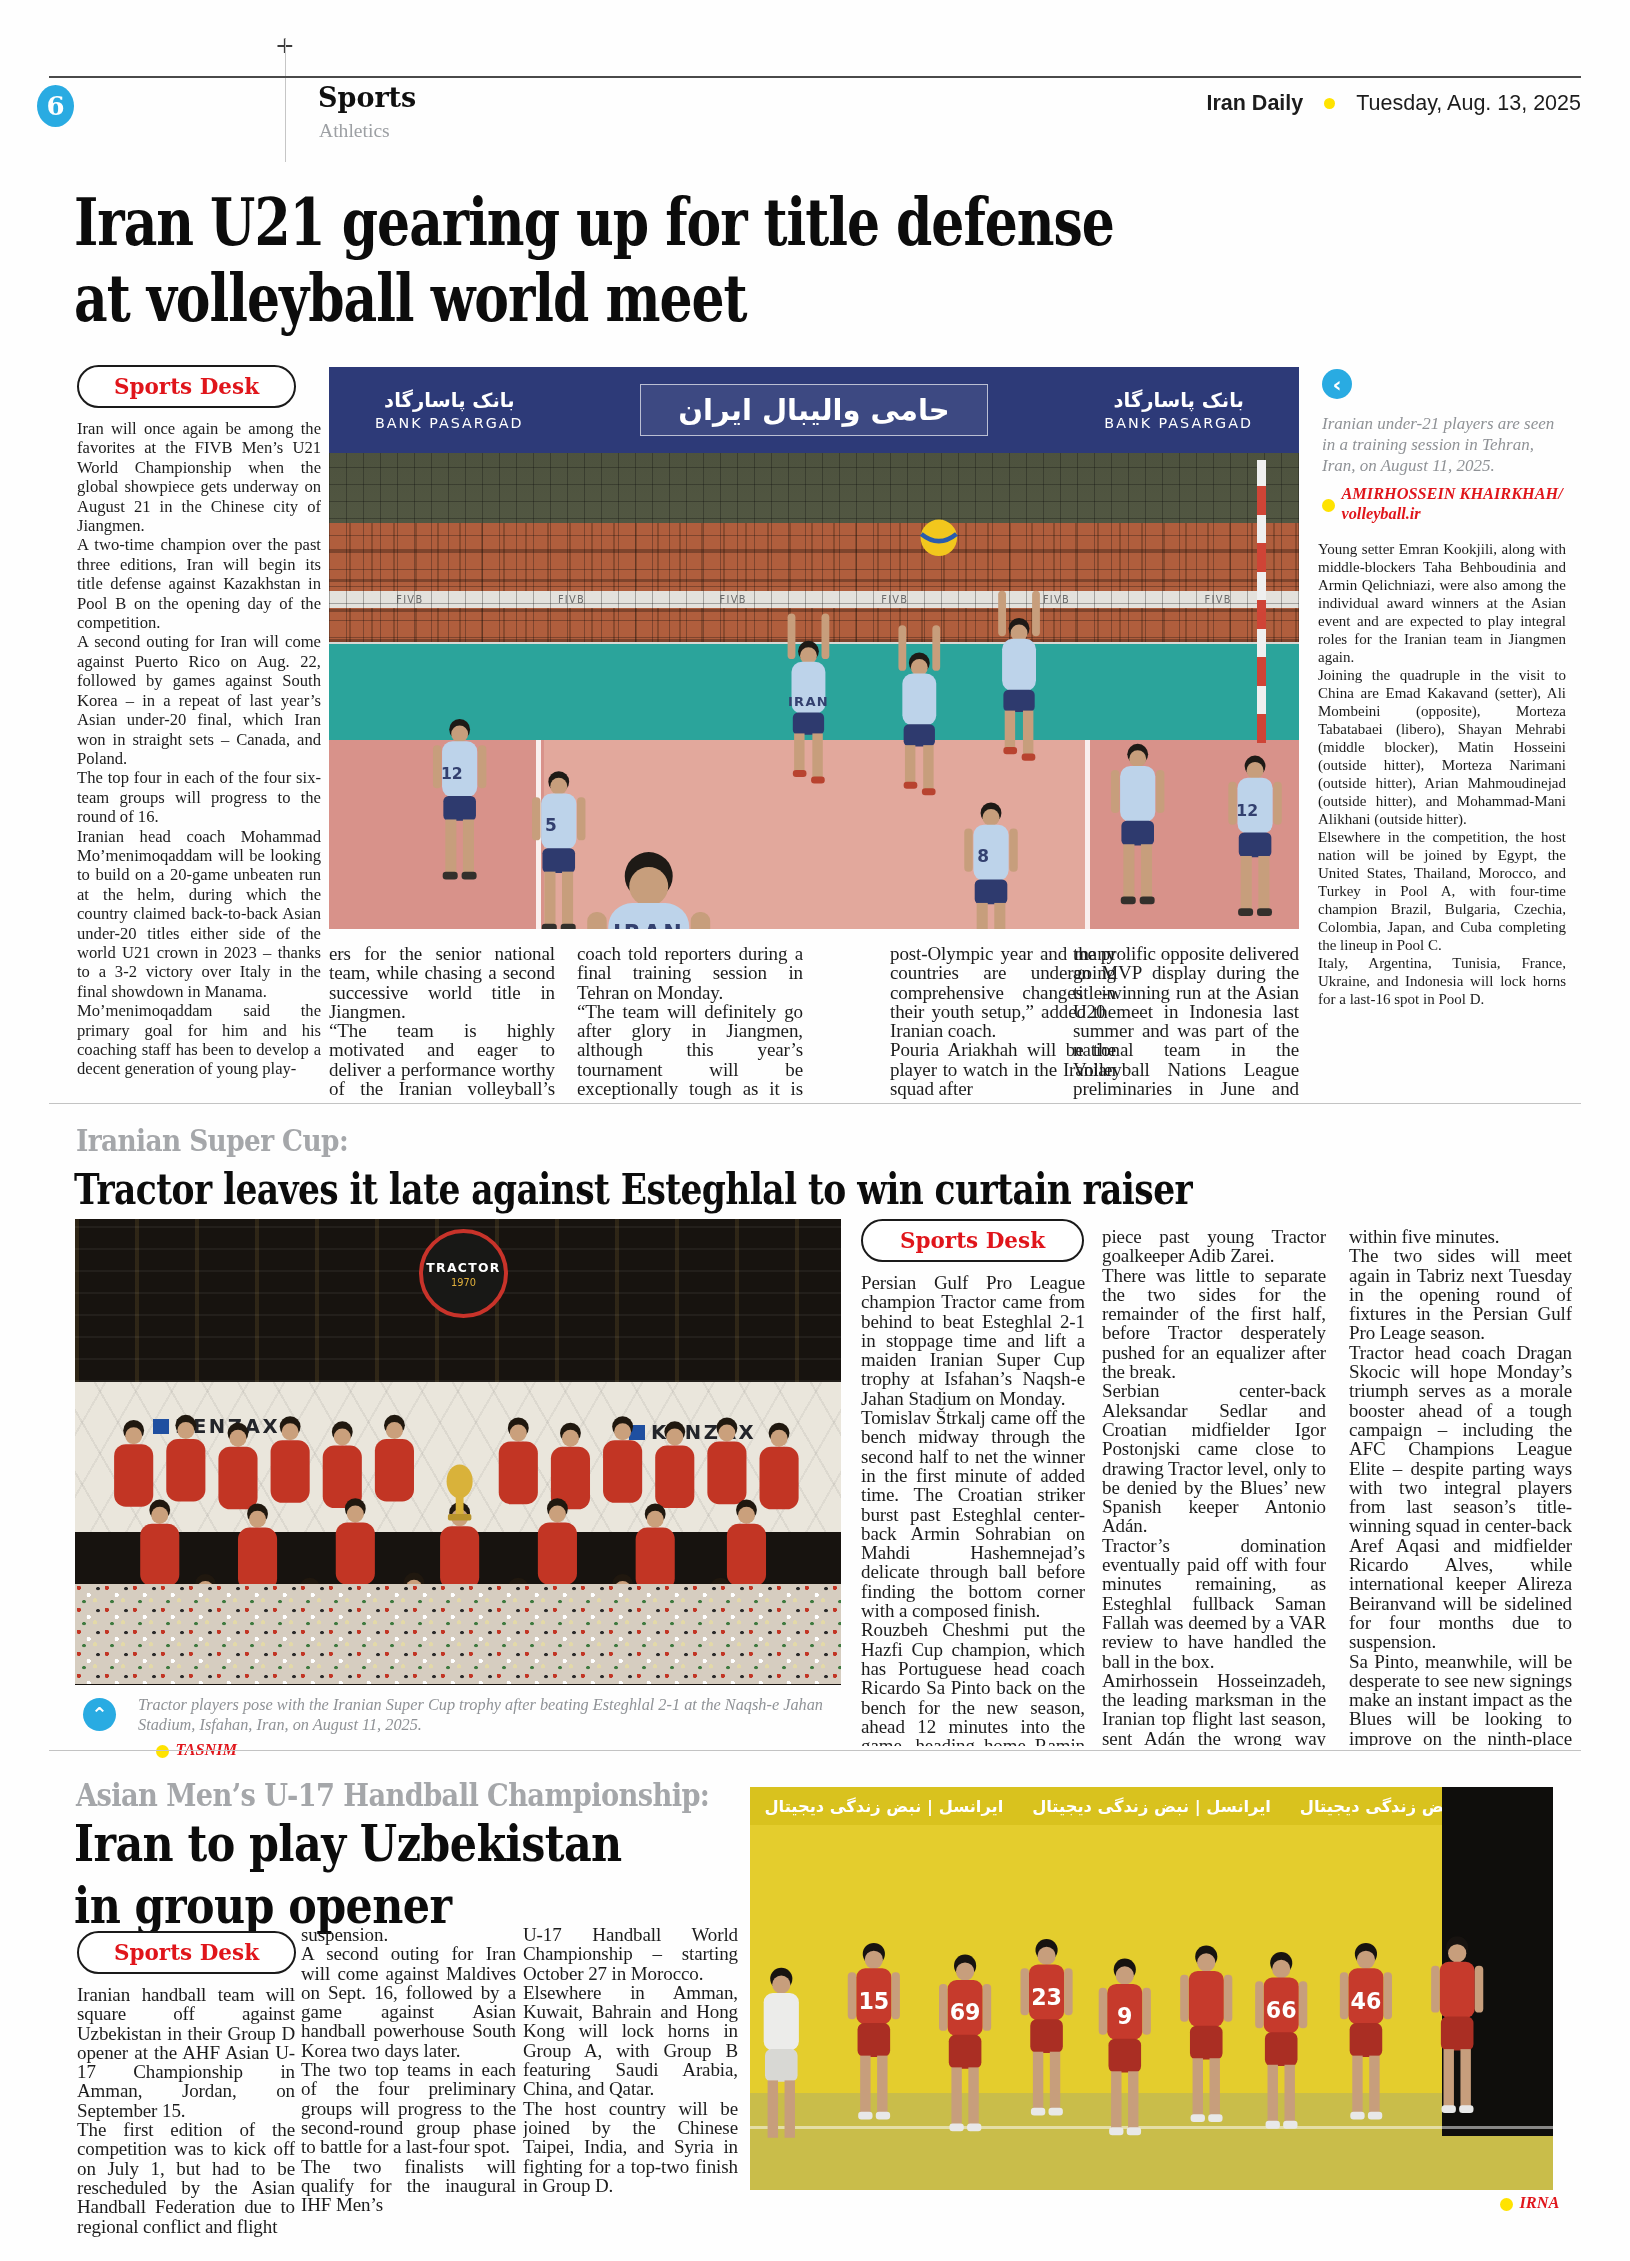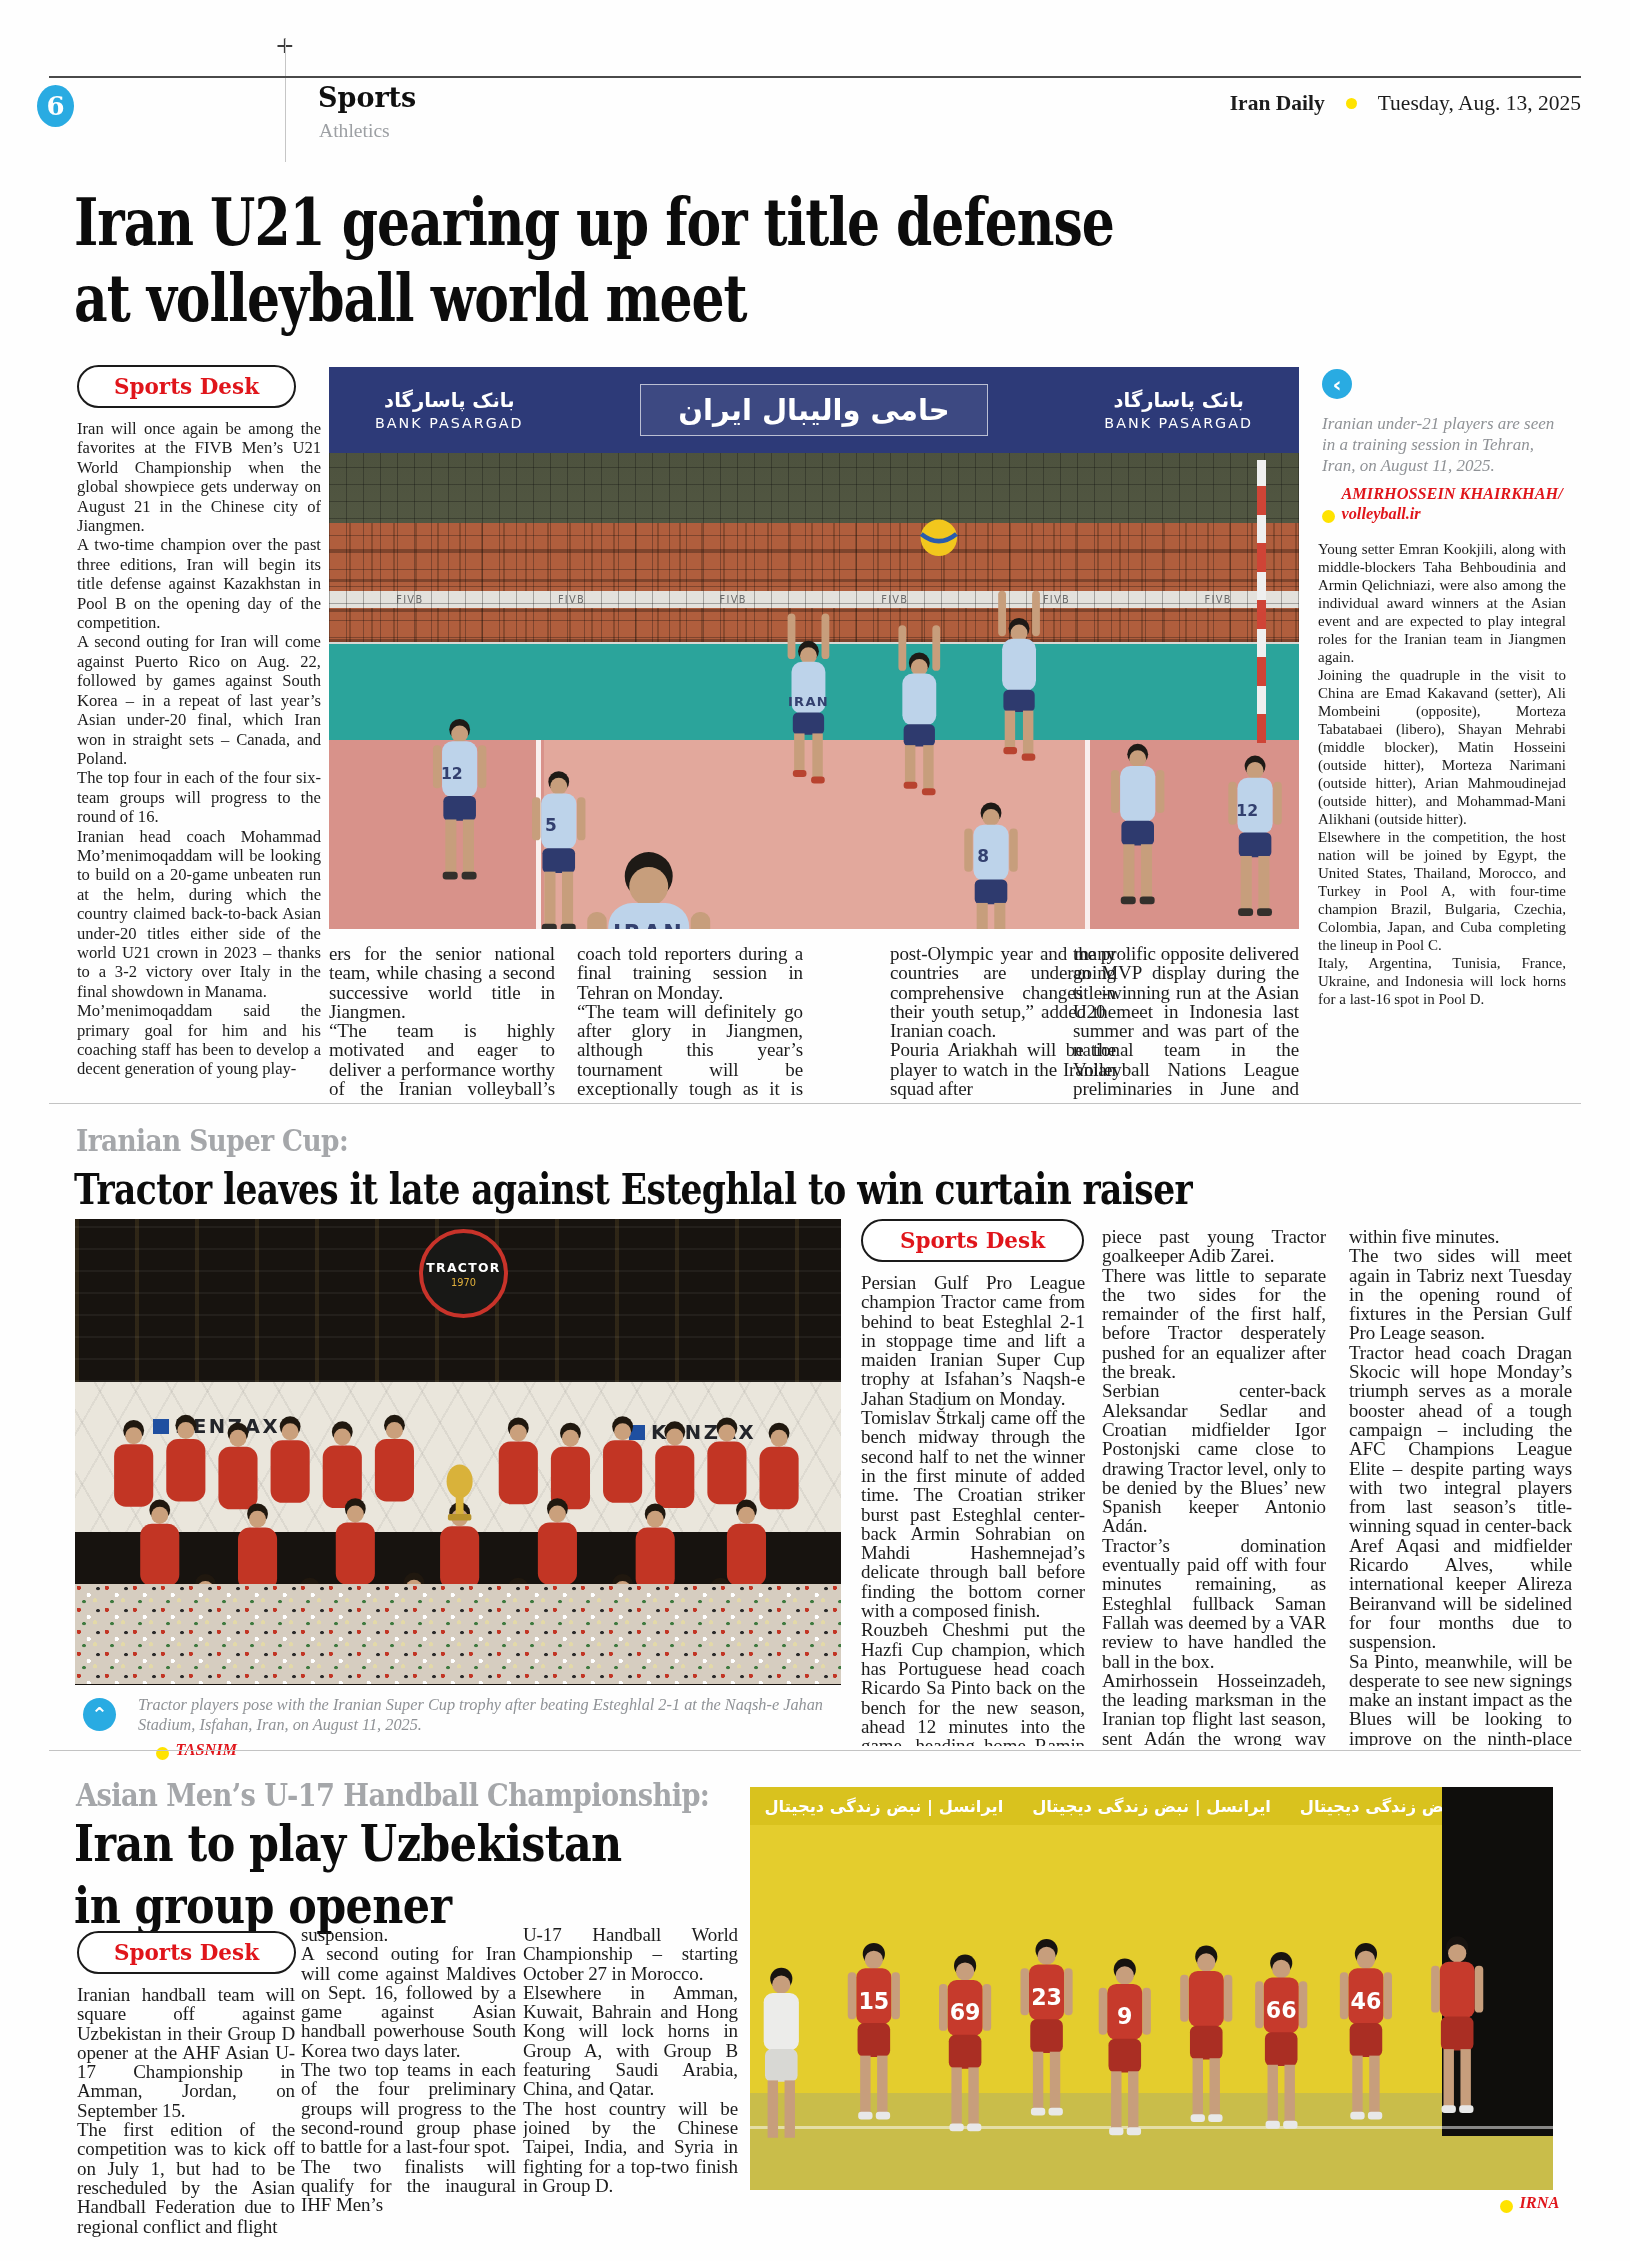--- a/index.html
+++ b/index.html
@@ -14,38 +14,38 @@
   .reg-mark { left:275px; top:31px; font-size:23.5px; color:#3c3c3c; font-family:"DejaVu Sans",sans-serif; }
   .v-hairline { left:285px; top:39px; width:0.7px; height:123px; background:#c6c6c6; }
   .header-rule { left:49px; top:76px; width:1532px; height:2px; background:#4a4a4a; }
   .page-circle {
     left:37px; top:85px; width:37px; height:42px; border-radius:50%;
     background:#29abe2; color:#fff; display:flex; align-items:center; justify-content:center;
     font-family:"DejaVu Serif",serif; font-weight:bold; font-size:26px;
   }
   .section-title { left:318px; top:82px; font-family:"DejaVu Serif",serif; font-weight:bold; font-size:27px; color:#101010; }
   .section-sub { left:319px; top:120px; font-size:19.6px; color:#9da0a4; }
-  .masthead-row { right:49px; top:91px; display:flex; align-items:center; gap:21px; font-family:Liberation Serif, serif; font-size:21.5px; }
+  .masthead-row { right:49px; top:91px; display:flex; align-items:center; gap:21px; font-family:Liberation Sans, sans-serif; font-size:21.5px; }
   .masthead-row .name { font-weight:bold; }
   .dot { width:13px; height:13px; border-radius:50%; background:#ffe300; flex:0 0 auto; }
   .dot.sm { width:11px; height:11px; }
 
   
   .headline { font-family:"DejaVu Serif",serif; font-weight:bold; color:#0c0c0c; transform-origin:left top; white-space:nowrap; }
   .kicker { font-family:"DejaVu Serif",serif; font-weight:bold; color:#a5a7aa; transform-origin:left top; white-space:nowrap; letter-spacing:-0.7px; }
   .badge {
     border:2px solid #1a1a1a; border-radius:26px; display:flex; align-items:center; justify-content:center;
     color:#e0151b; font-family:"DejaVu Serif",serif; font-weight:bold; font-size:21.5px; background:#fff;
   }
   .bodycol { text-align:justify; white-space:pre-line; overflow:hidden; color:#1c1c1c; }
   .fz-a1   { font-size:16.6px; line-height:19.4px; }
   .fz-rail { font-size:15px;  line-height:18px; }
   .fz-sm   { font-size:19px;  line-height:19.3px; letter-spacing:-0.1px; }
   .caption { font-style:italic; color:#8f9296; }
-  .credit  { display:flex; gap:6.5px; align-items:flex-end; font-style:italic; font-weight:bold; color:#e0151b; }
+  .credit  { display:flex; gap:6.5px; align-items:center; font-style:italic; font-weight:bold; color:#e0151b; }
   .credit .dot { margin-top:3.3px; }
   .credit .txt { white-space:pre-line; }
   .divider { left:49px; width:1532px; height:1.3px; background:#c3c3c3; }
   .circle-btn {
     border-radius:50%; background:#29abe2; color:#fff; display:flex; align-items:center; justify-content:center;
     font-family:"DejaVu Sans",sans-serif; font-weight:bold;
   }
 
   
   .photo1 { left:329px; top:367px; width:970px; height:562px; overflow:hidden; background:#565b45; }

